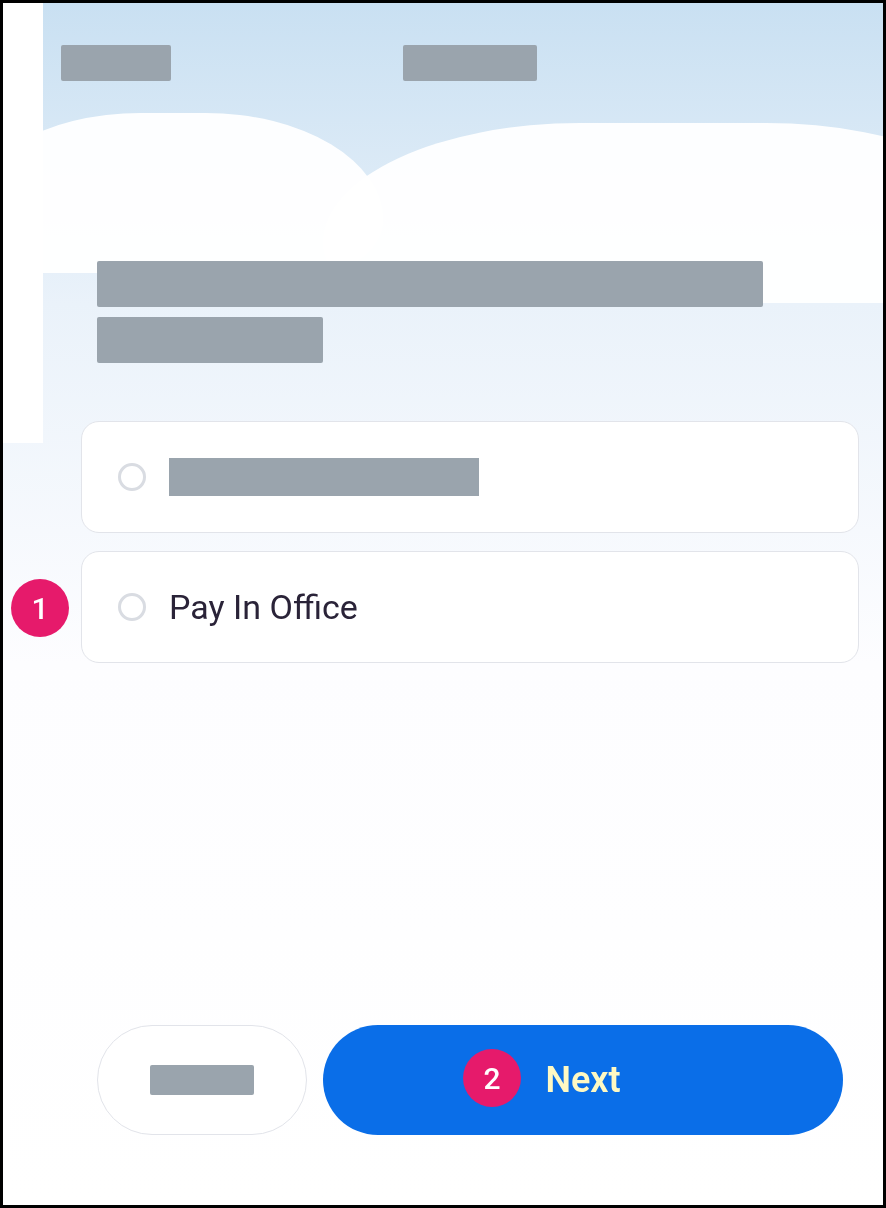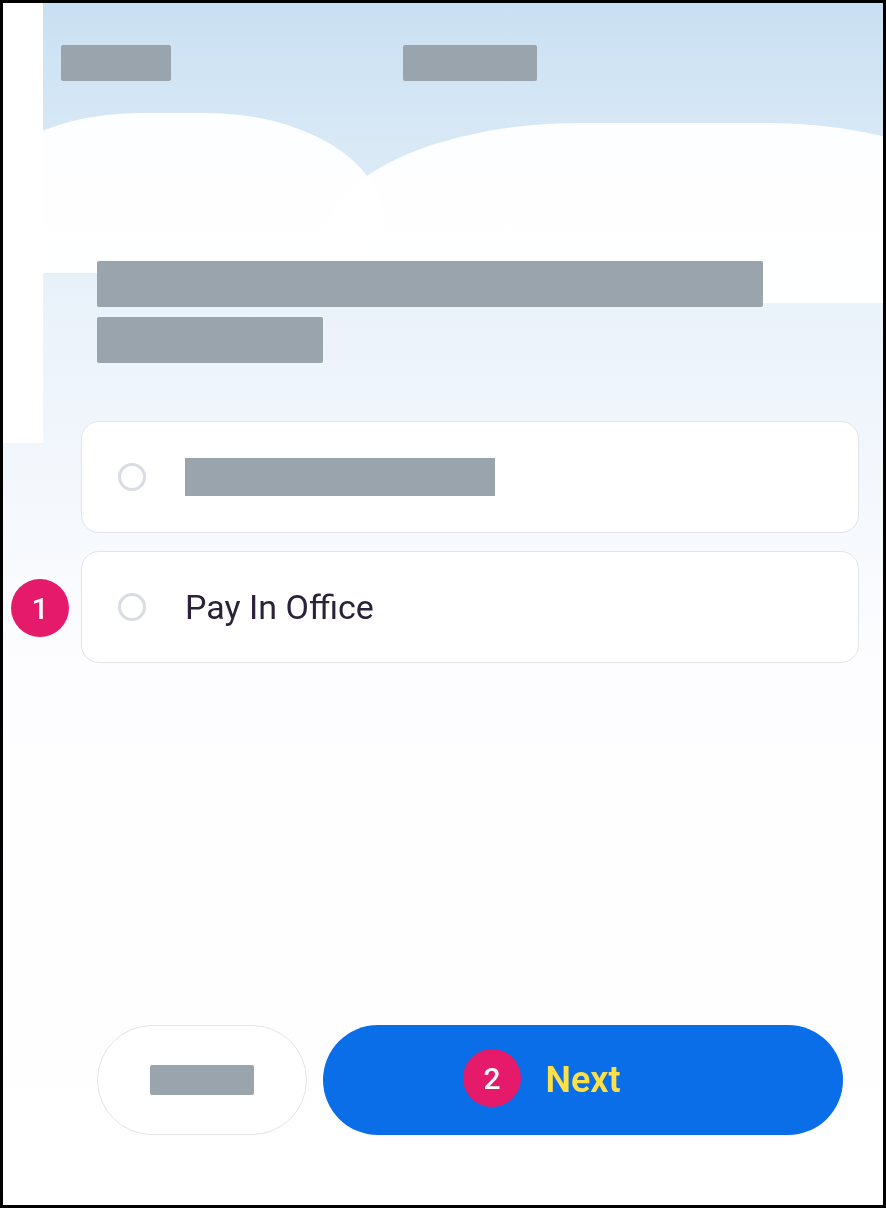--- a/index.html
+++ b/index.html
@@ -43,21 +43,21 @@
     position: absolute;
     left: 78px;
     width: 778px;
     height: 112px;
     border: 1.5px solid #e2e4ea;
     border-radius: 18px;
     background: #fff;
     display: flex;
     align-items: center;
     padding-left: 36px;
-    gap: 39px;
+    gap: 23px;
   }
   .option1 { top: 418px; }
   .option2 { top: 548px; }
   .radio {
     width: 28px; height: 28px;
     border: 3px solid #d9dce2;
     border-radius: 50%;
     flex-shrink: 0;
   }
   .opt-text {
@@ -81,21 +81,21 @@
     display: flex; align-items:center; justify-content:center;
   }
   .btn-back .ph { width: 104px; height: 30px; }
   .btn-next {
     position: absolute;
     left: 320px; top: 1022px;
     width: 520px; height: 110px;
     border-radius: 60px;
     background: #0a6ee8;
     display:flex; align-items:center; justify-content:center;
-    color: #fde047;
+    color: #fef9c3;
     font-size: 36px;
     font-weight: 600;
   }
 
   
   .badge {
     position: absolute;
     width: 58px; height: 58px;
     border-radius: 50%;
     background: #e61a6b;

